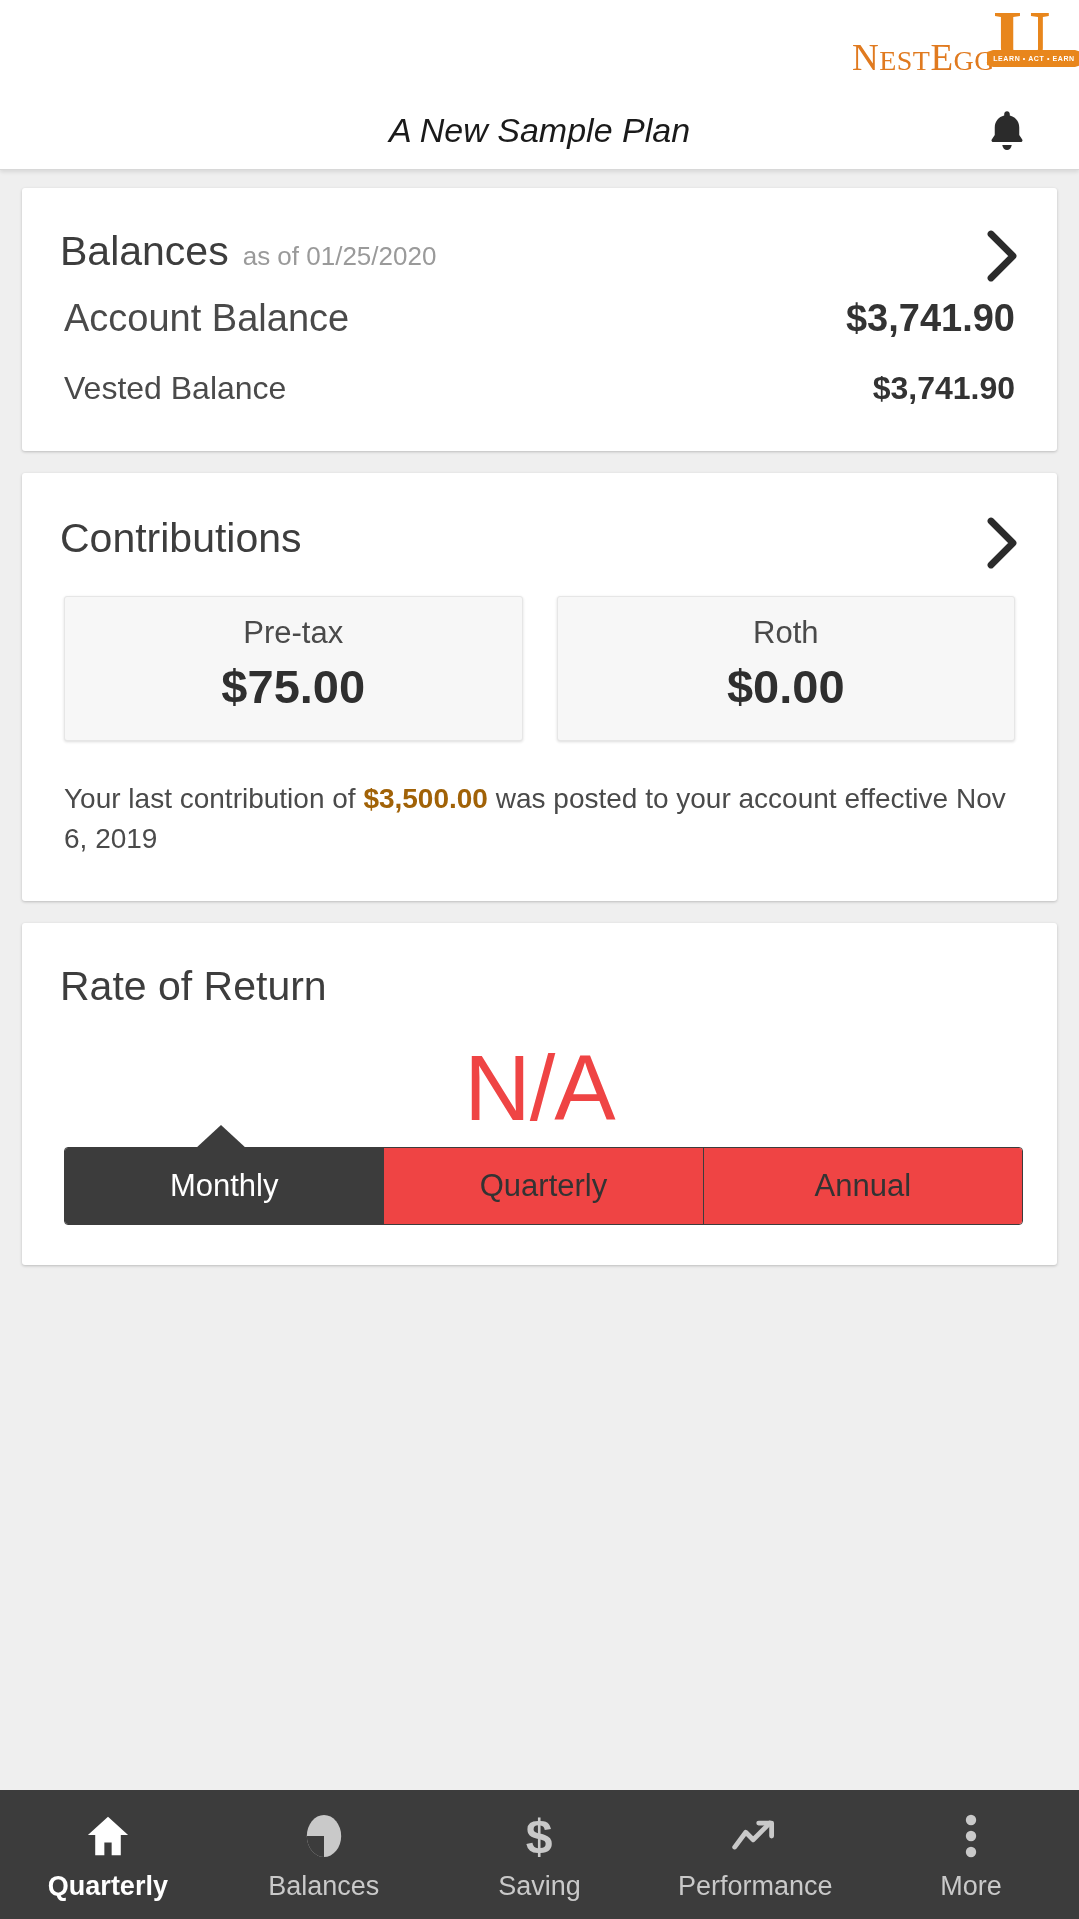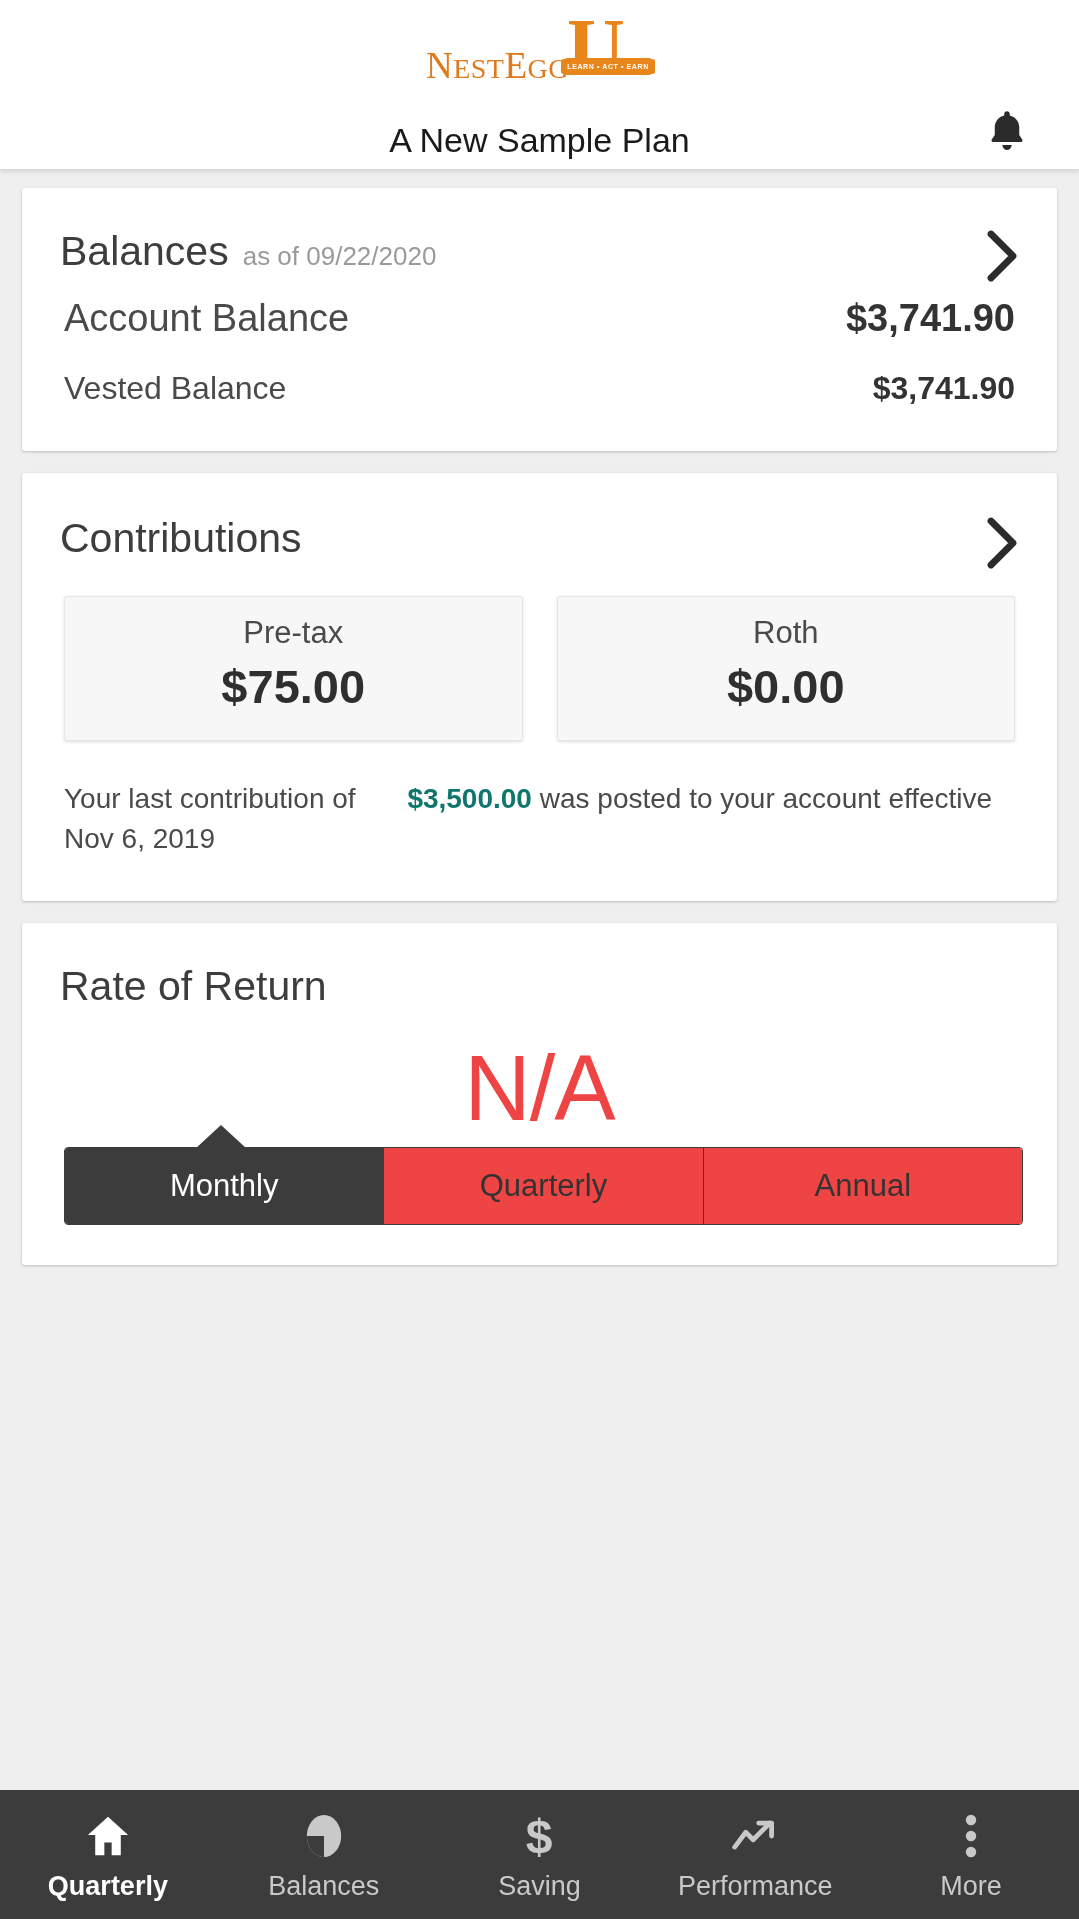--- a/index.html
+++ b/index.html
@@ -15,22 +15,22 @@
   .header {
     background:#ffffff;
     height:170px;
     flex:0 0 170px;
     position:relative;
     border-bottom:1px solid #d8d8d8;
     box-shadow:0 2px 4px rgba(0,0,0,.10);
     z-index:5;
   }
   .logo-wrap {
-    position:absolute; top:22px; left:0; right:0;
-    display:flex; justify-content:center; align-items:flex-end;
+    position:absolute; top:14px; left:0; right:0;
+    display:flex; justify-content:flex-end; align-items:flex-end;
     height:68px;
   }
   .logo-text {
     color:#E07A1F;
     font-family:"Liberation Serif", serif;
     font-size:37px;
     letter-spacing:.5px;
     line-height:1;
     position:relative;
     top:-6px;
@@ -60,21 +60,21 @@
     font-family:"Liberation Sans", sans-serif;
     font-size:7px;
     font-weight:bold;
     letter-spacing:.6px;
     display:flex; align-items:center; justify-content:center;
     clip-path:polygon(0 2px, 6px 0, 88px 0, 94px 2px, 94px 15px, 88px 17px, 6px 17px, 0 15px);
   }
   .plan-row {
     position:absolute; left:0; right:0; top:100px;
     height:60px;
-    display:flex; align-items:flex-end; justify-content:center;
+    display:flex; align-items:center; justify-content:center;font-style:italic;
   }
   .plan-title {
     font-size:34px;
     color:#1a1a1a;
     font-weight:400;
   }
   .bell-btn {
     position:absolute;
     right:44px; top:104px;
     width:56px; height:56px;
@@ -143,21 +143,21 @@
     cursor:pointer;
   }
   .tile-label { font-size:31px; color:#4a4a4a; margin-bottom:8px; }
   .tile-value { font-size:47px; color:#2f2f2f; font-weight:bold; }
   .contrib-note {
     padding:38px 42px 42px 42px;
     font-size:28px;
     color:#4a4a4a;
     line-height:1.42;
   }
-  .contrib-note b { color:#0f766e; font-weight:bold;margin-left:44px; }
+  .contrib-note b { color:#a16207; font-weight:bold; }
 
   
   .ror-head { padding:40px 0 0 38px; }
   .ror-value {
     text-align:center;
     font-size:92px;
     color:#ef4444;
     font-weight:300;
     padding:26px 0 6px 0;
     letter-spacing:-1px;
@@ -242,21 +242,21 @@
       <path fill="#2b2b2b" d="M9.3 20.4c.2 1.7 1.4 2.9 2.7 2.9s2.5-1.2 2.7-2.9H9.3z"></path>
     </svg>
   </div>
 </div>
 
 <div class="content">
 
   <div class="card">
     <div class="card-head">
       <span class="card-title">Balances</span>
-      <span class="card-subtitle">as of 09/22/2020</span>
+      <span class="card-subtitle">as of 01/25/2020</span>
     </div>
     <div class="chevron" style="top:42px;">
       <svg width="36" height="52" viewBox="0 0 18 26">
         <path d="M3 2 L14 13 L3 24" fill="none" stroke="#2b2b2b" stroke-width="3.4" stroke-linecap="round" stroke-linejoin="round"></path>
       </svg>
     </div>
 
     <div class="bal-rows">
       <div class="bal-row">
         <span class="bal-label-lg">Account Balance</span>

